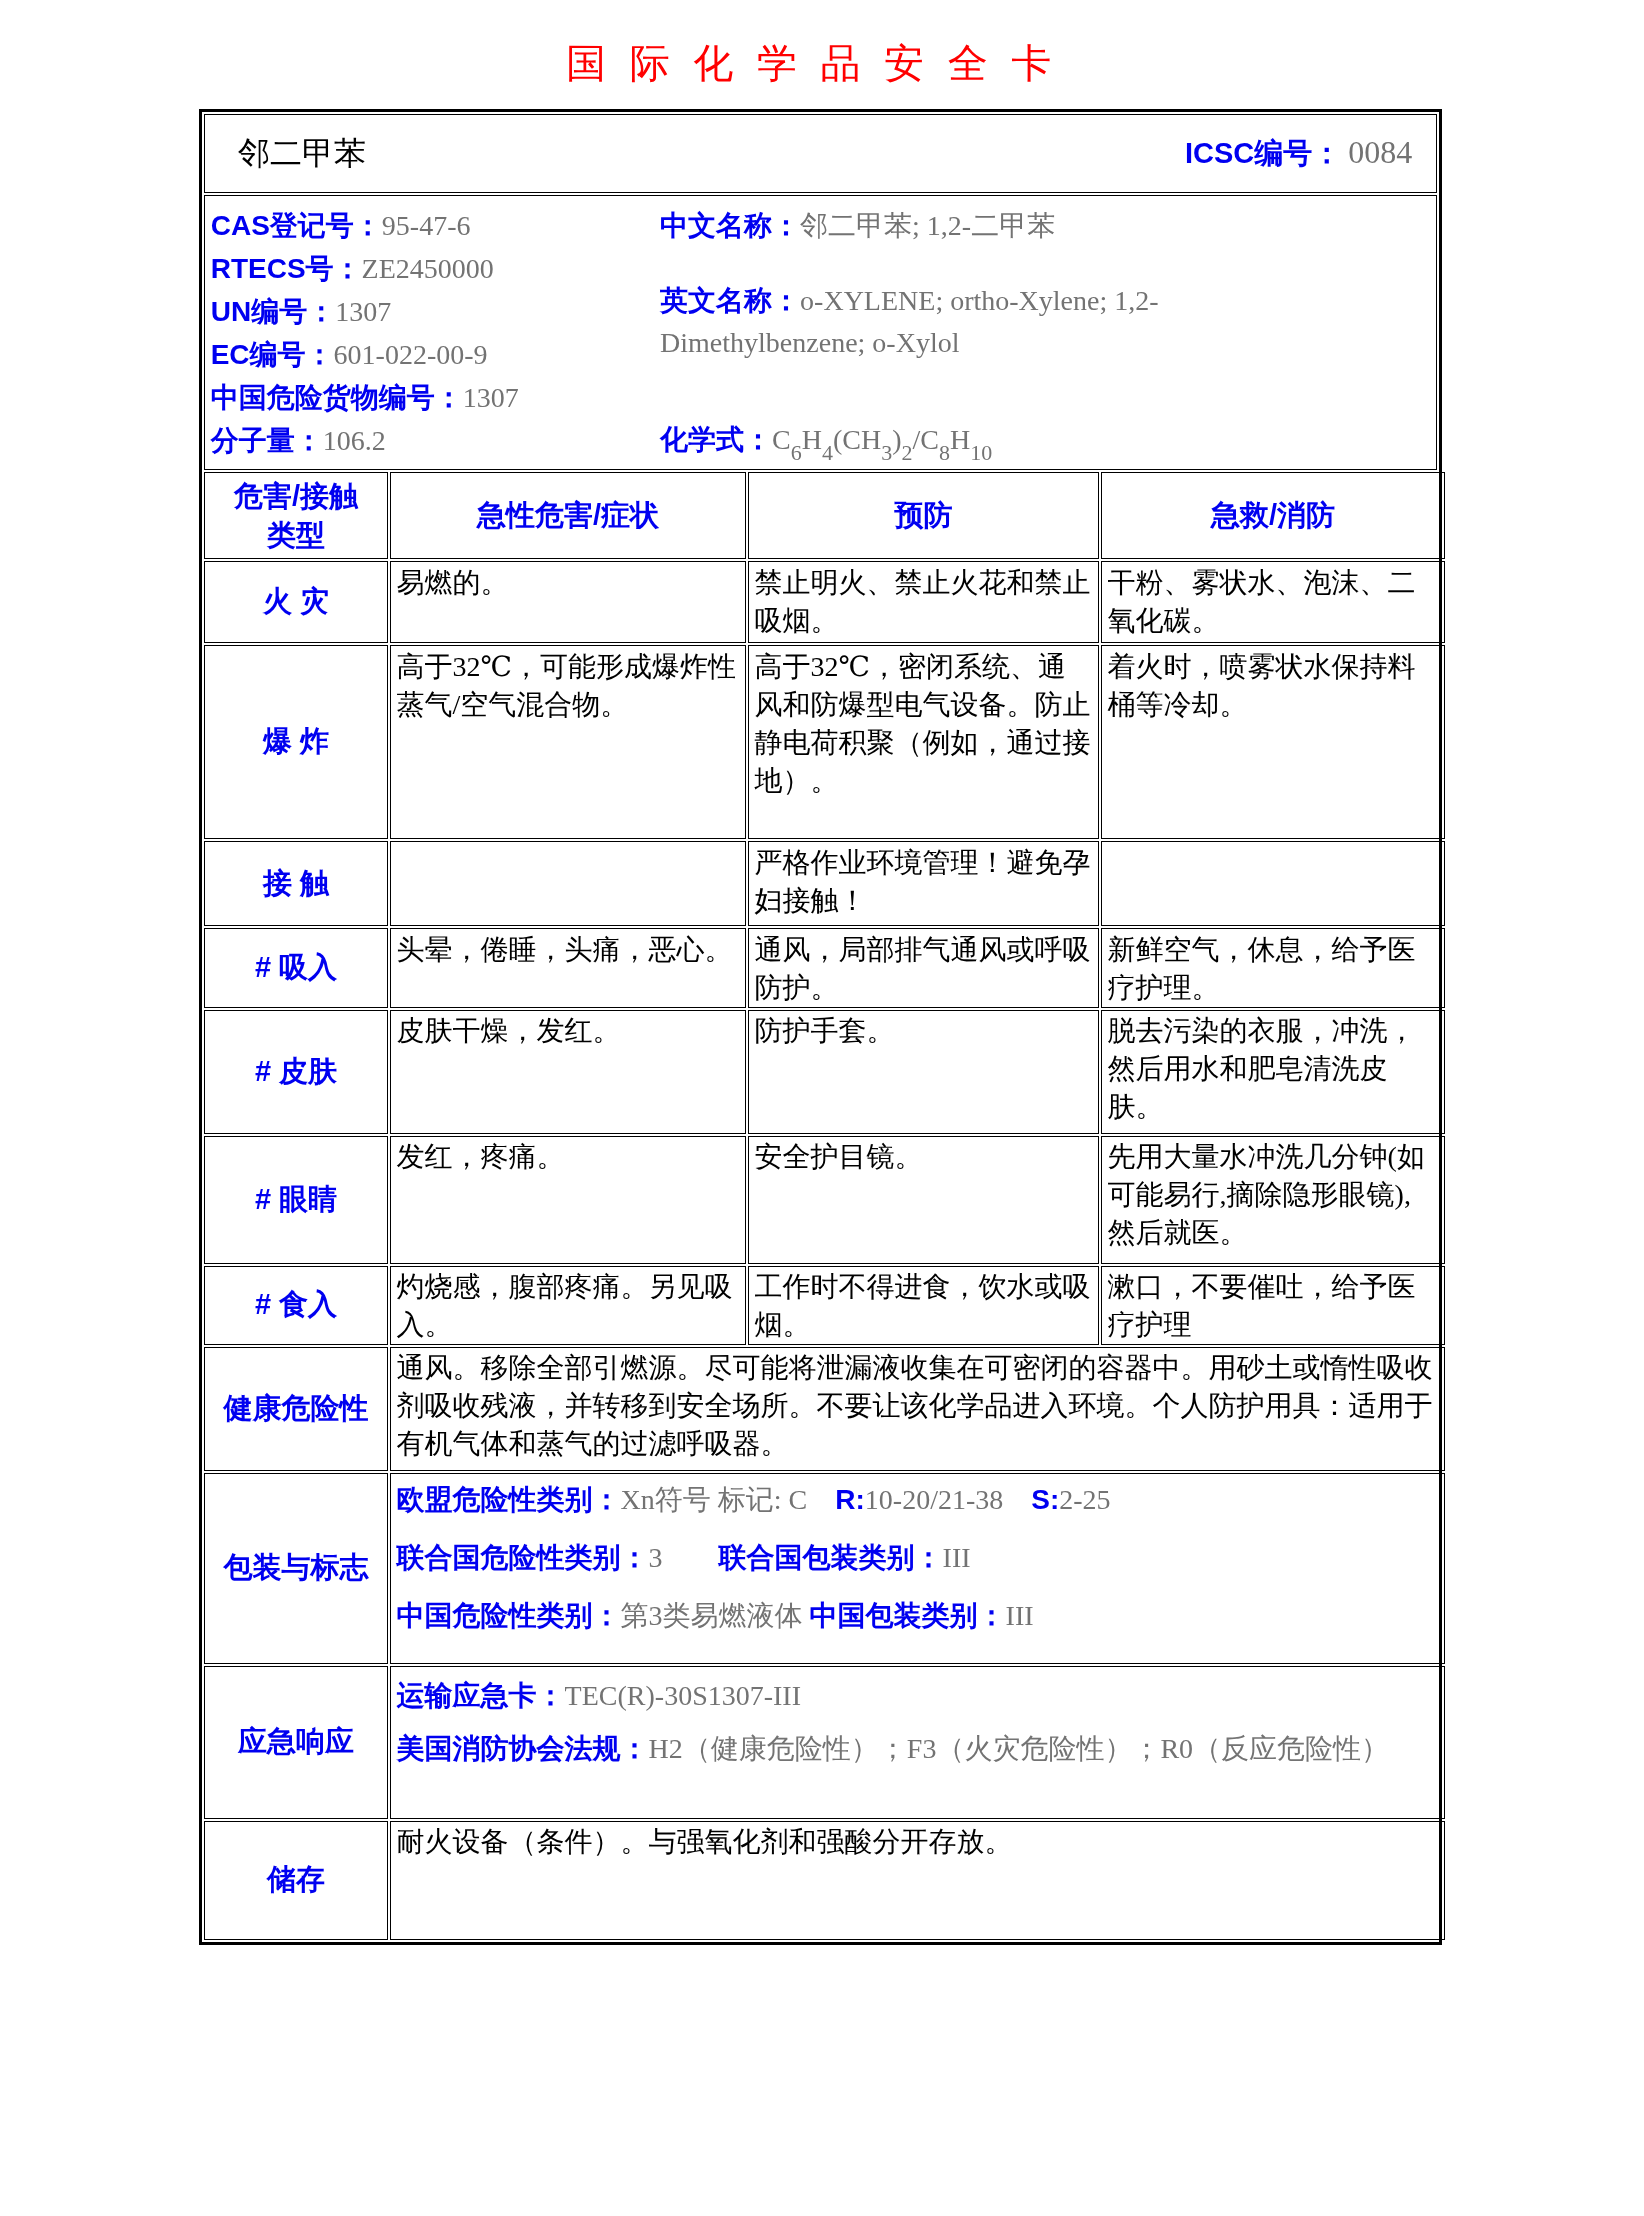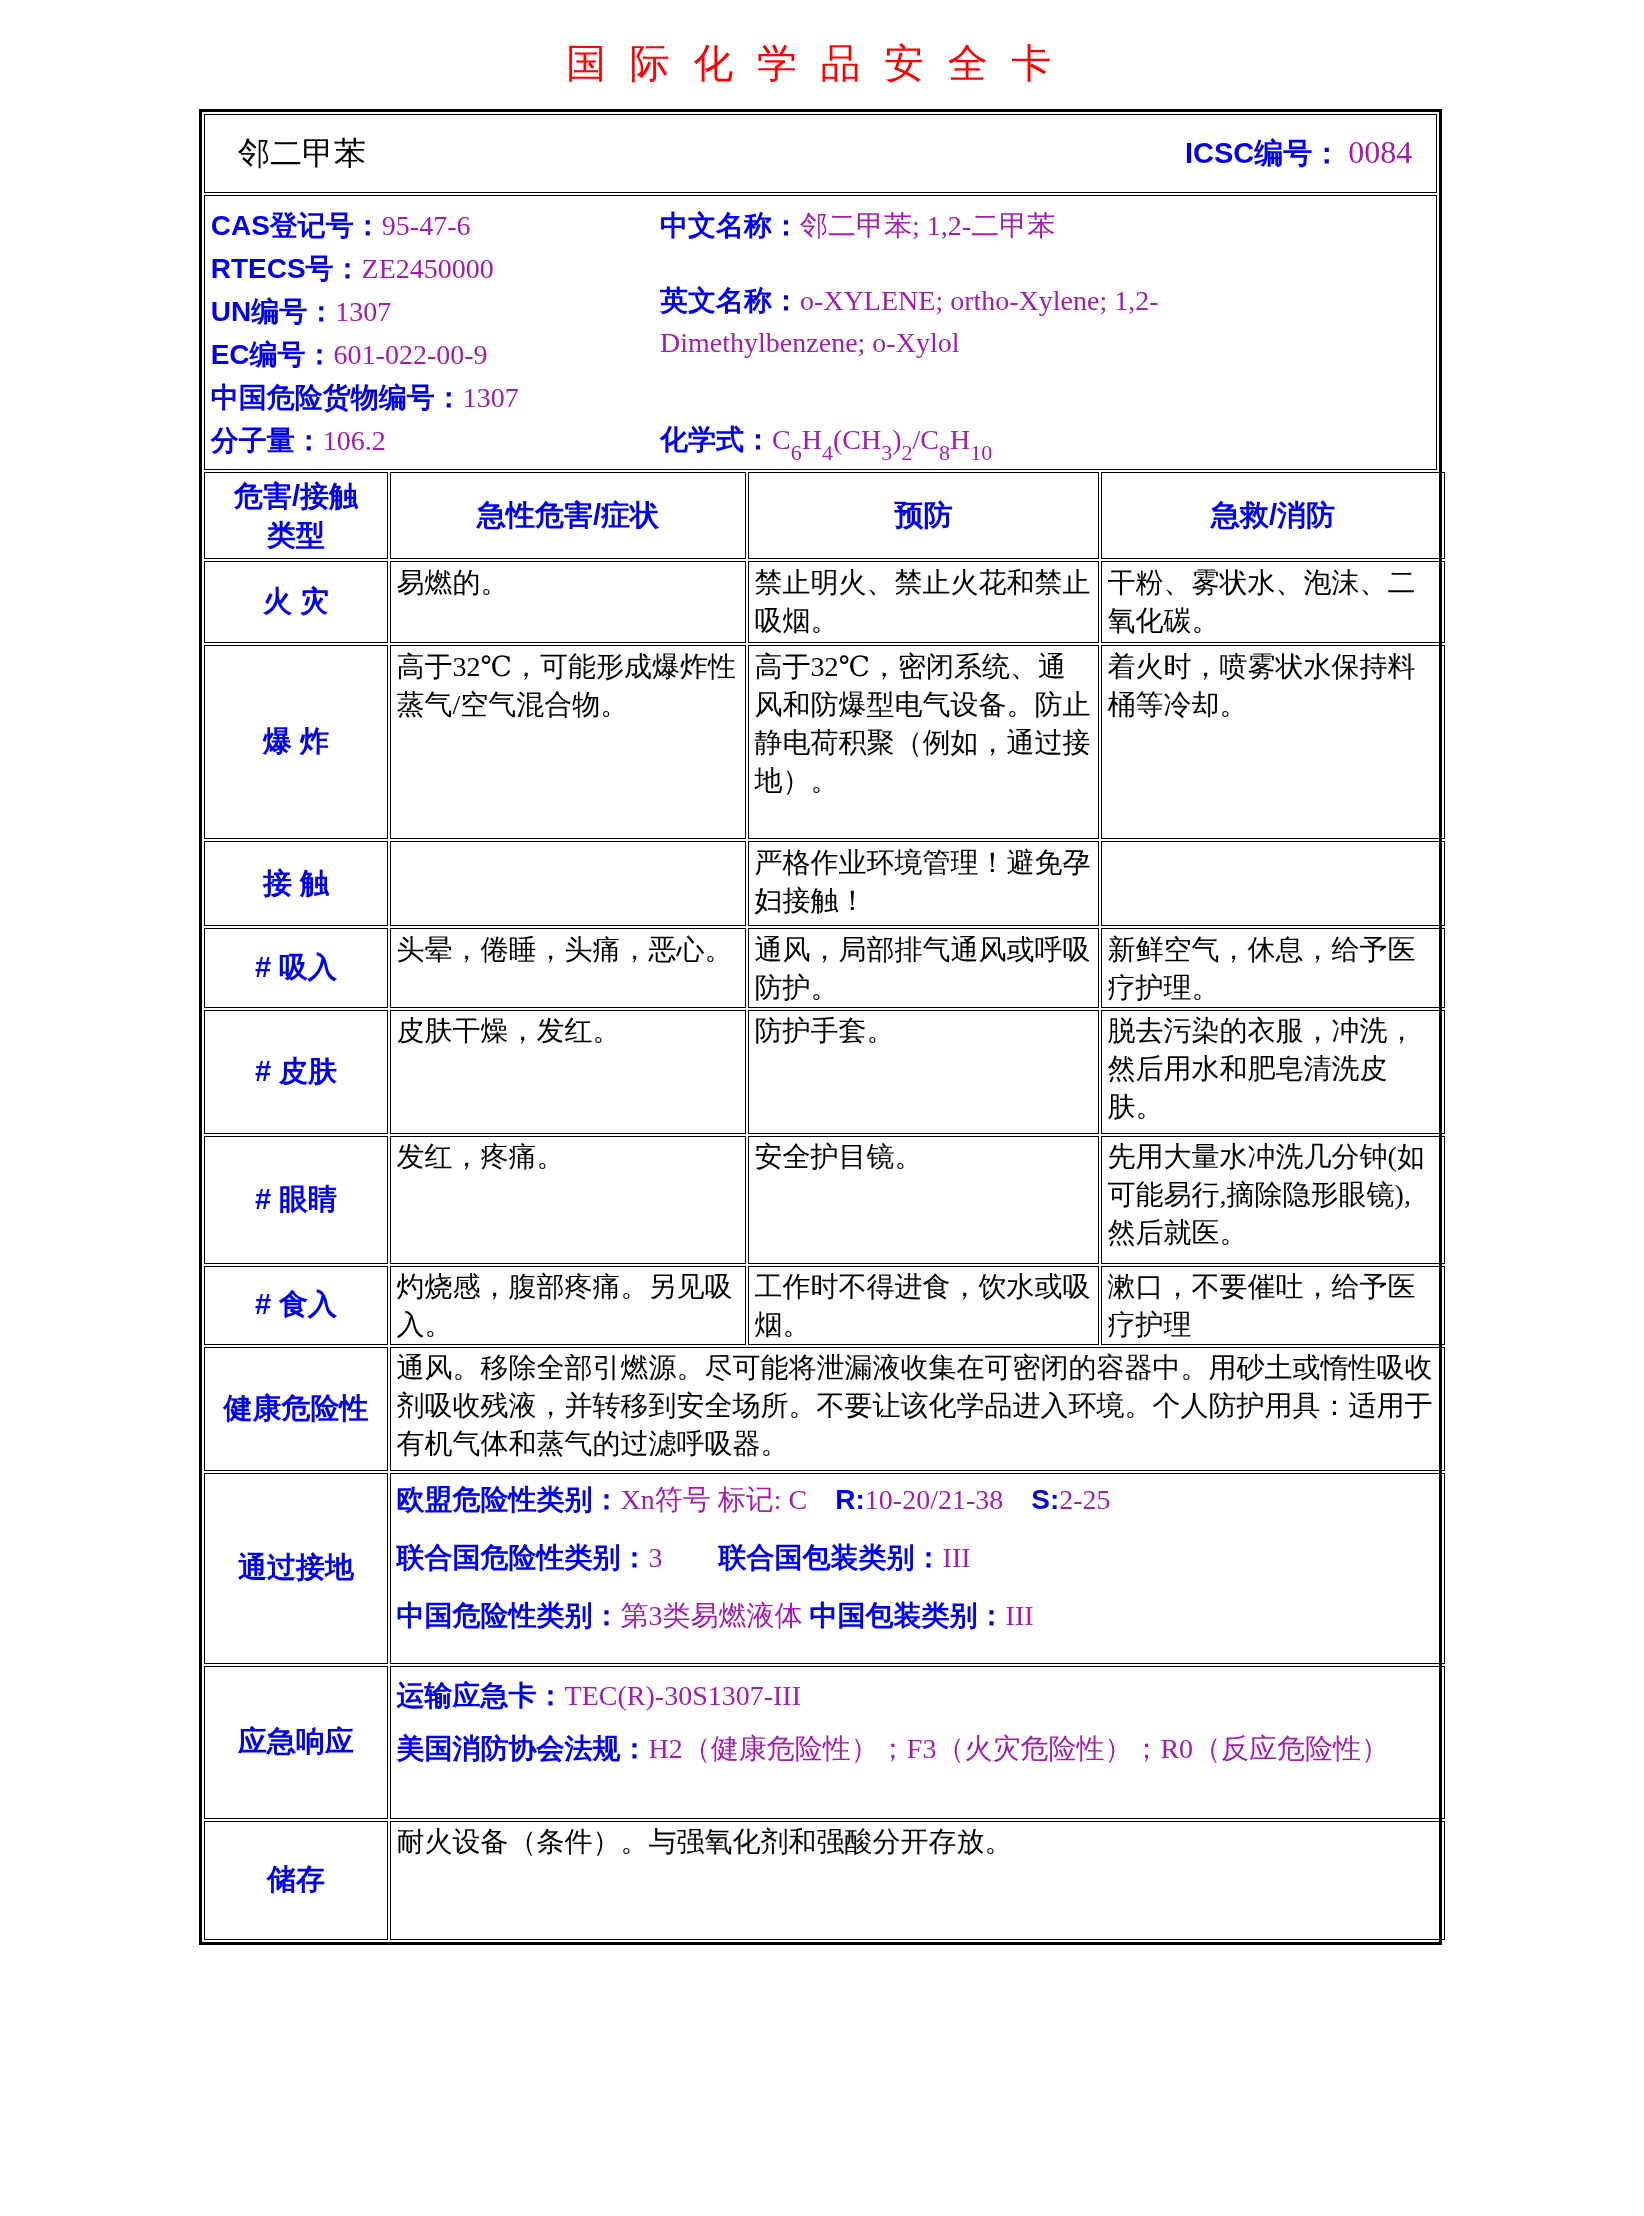--- a/index.html
+++ b/index.html
@@ -45,21 +45,21 @@
   }
   .chem-name { font-size: 32px; }
   .icsc .lbl { font-size: 29px; margin-top: 24px; }
   .icsc .num { font-size: 32px; margin-left: 7px; }
   
   .lbl {
     font-family: "Liberation Sans", "DejaVu Sans", sans-serif;
     font-weight: 700;
     color: #0000f0;
   }
-  .val { color: #a21caf; font-family: Liberation Serif, serif; }
+  .val { color: #737373; font-family: Liberation Serif, serif; }
   
   .box2 {
     height: 275px;
     display: flex;
   }
   .id-left {
     width: 448px;
     padding: 8.3px 0 0 5.6px;
     box-sizing: border-box;
   }
@@ -218,21 +218,21 @@
         <td class="content">工作时不得进食，饮水或吸烟。</td>
         <td class="content">漱口，不要催吐，给予医疗护理</td>
       </tr>
 
       <tr style="height:124px">
         <td class="cell-label">健康危险性</td>
         <td class="content" colspan="3">通风。移除全部引燃源。尽可能将泄漏液收集在可密闭的容器中。用砂土或惰性吸收剂吸收残液，并转移到安全场所。不要让该化学品进入环境。个人防护用具：适用于有机气体和蒸气的过滤呼吸器。</td>
       </tr>
 
       <tr style="height:191px">
-        <td class="cell-label">通过接地</td>
+        <td class="cell-label">包装与标志</td>
         <td class="content pk" colspan="3">
           <div class="segline"><span class="lbl">欧盟危险性类别：</span><span class="val">Xn符号 标记: C    </span><span class="lbl">R:</span><span class="val">10-20/21-38    </span><span class="lbl">S:</span><span class="val">2-25</span></div>
           <div class="segline"><span class="lbl">联合国危险性类别：</span><span class="val">3        </span><span class="lbl">联合国包装类别：</span><span class="val">III</span></div>
           <div class="segline"><span class="lbl">中国危险性类别：</span><span class="val">第3类易燃液体 </span><span class="lbl">中国包装类别：</span><span class="val">III</span></div>
         </td>
       </tr>
 
       <tr style="height:153px">
         <td class="cell-label">应急响应</td>
         <td class="content em" colspan="3">

